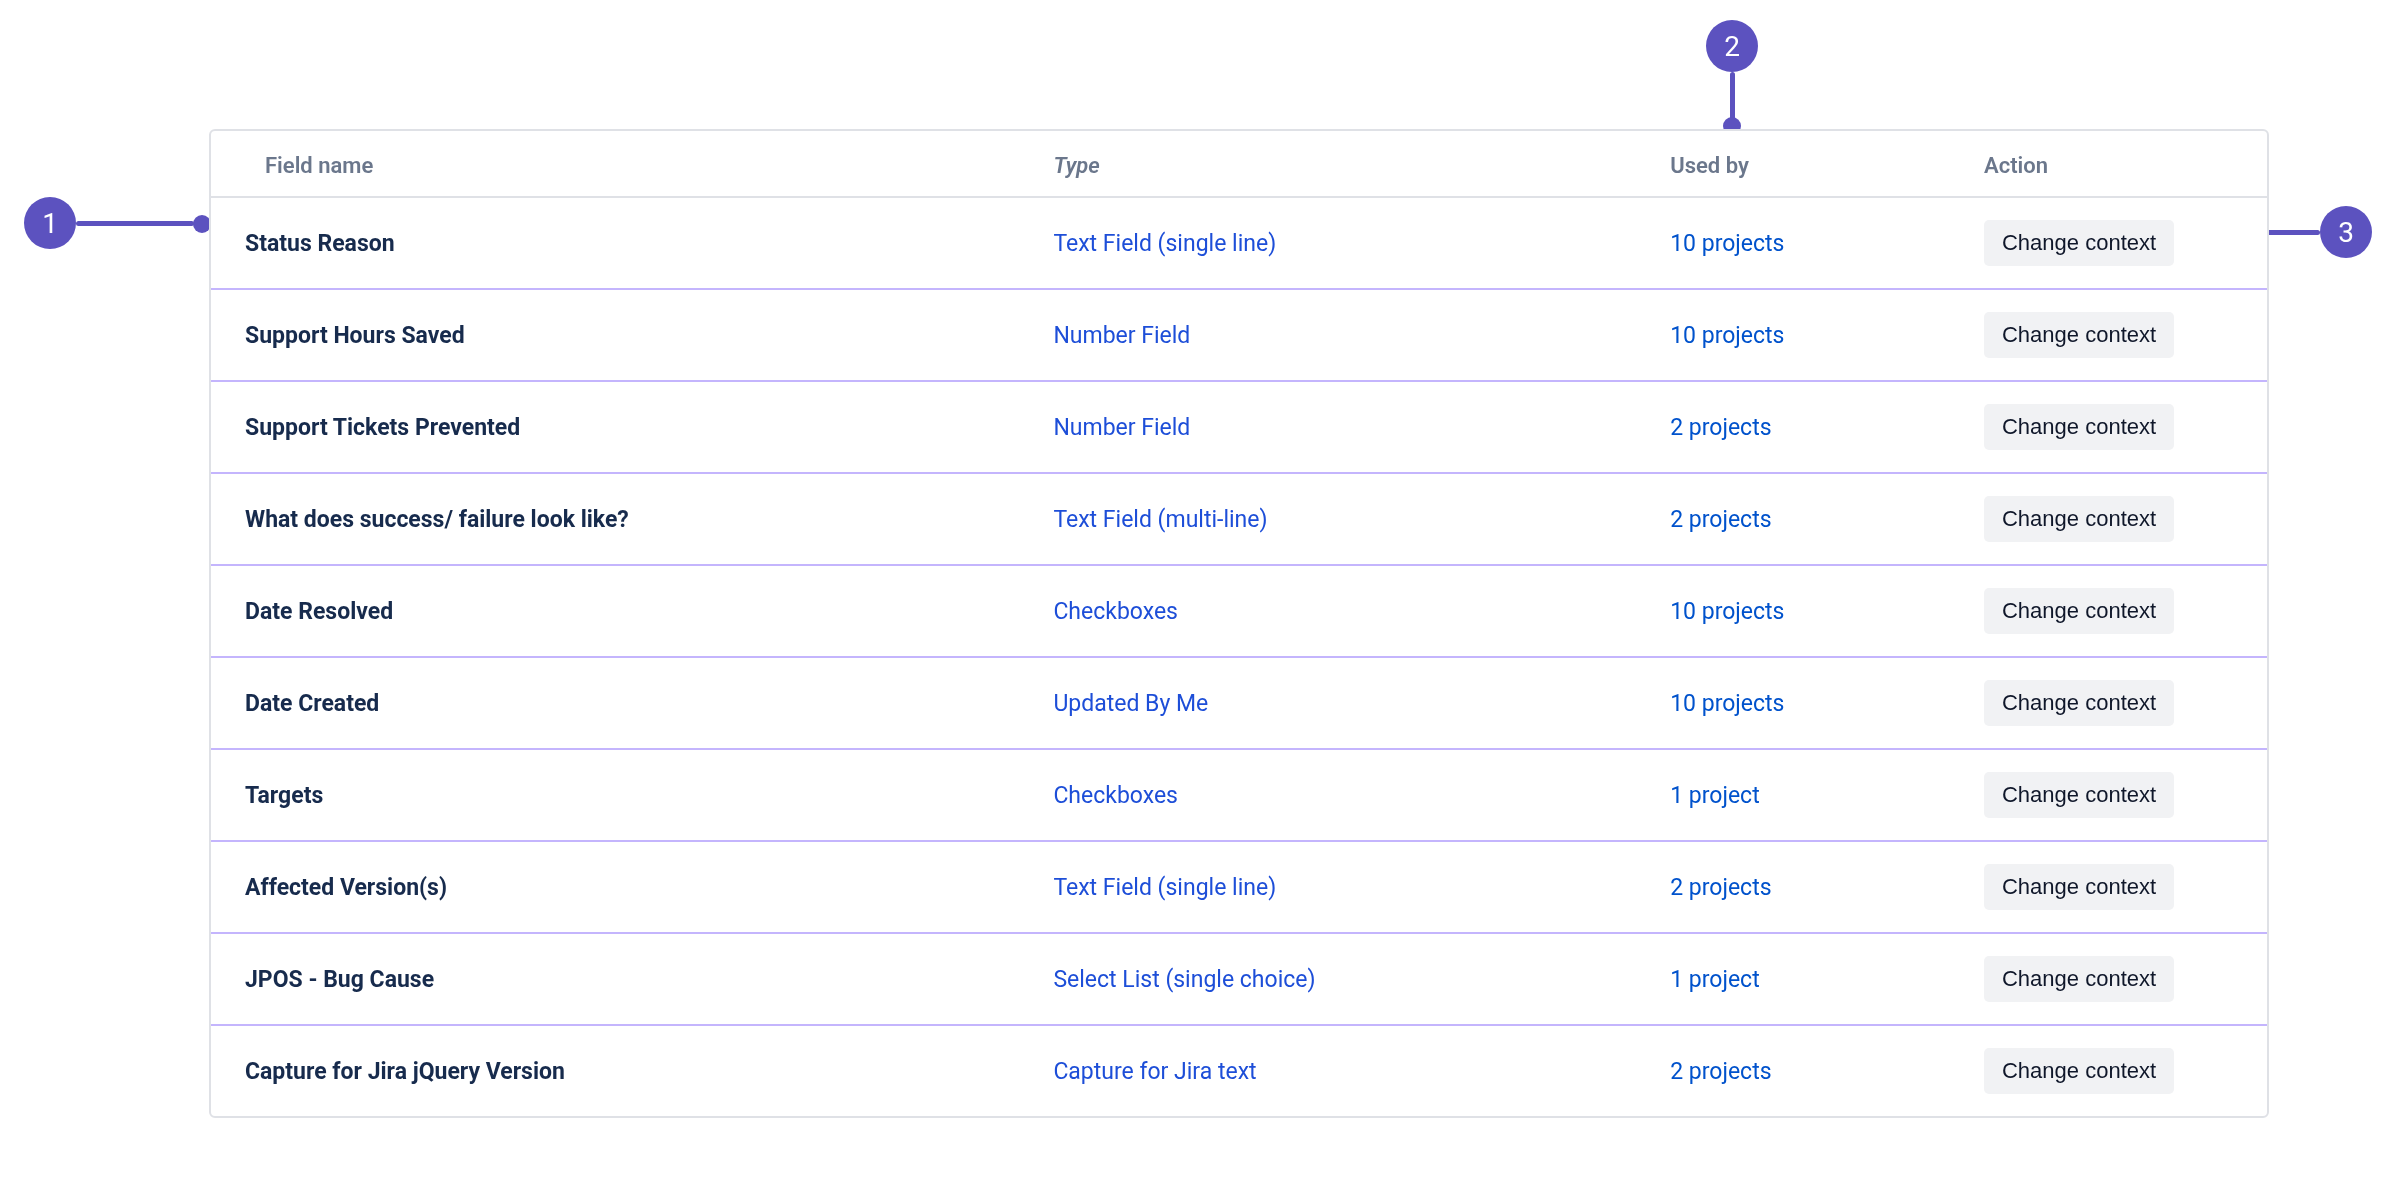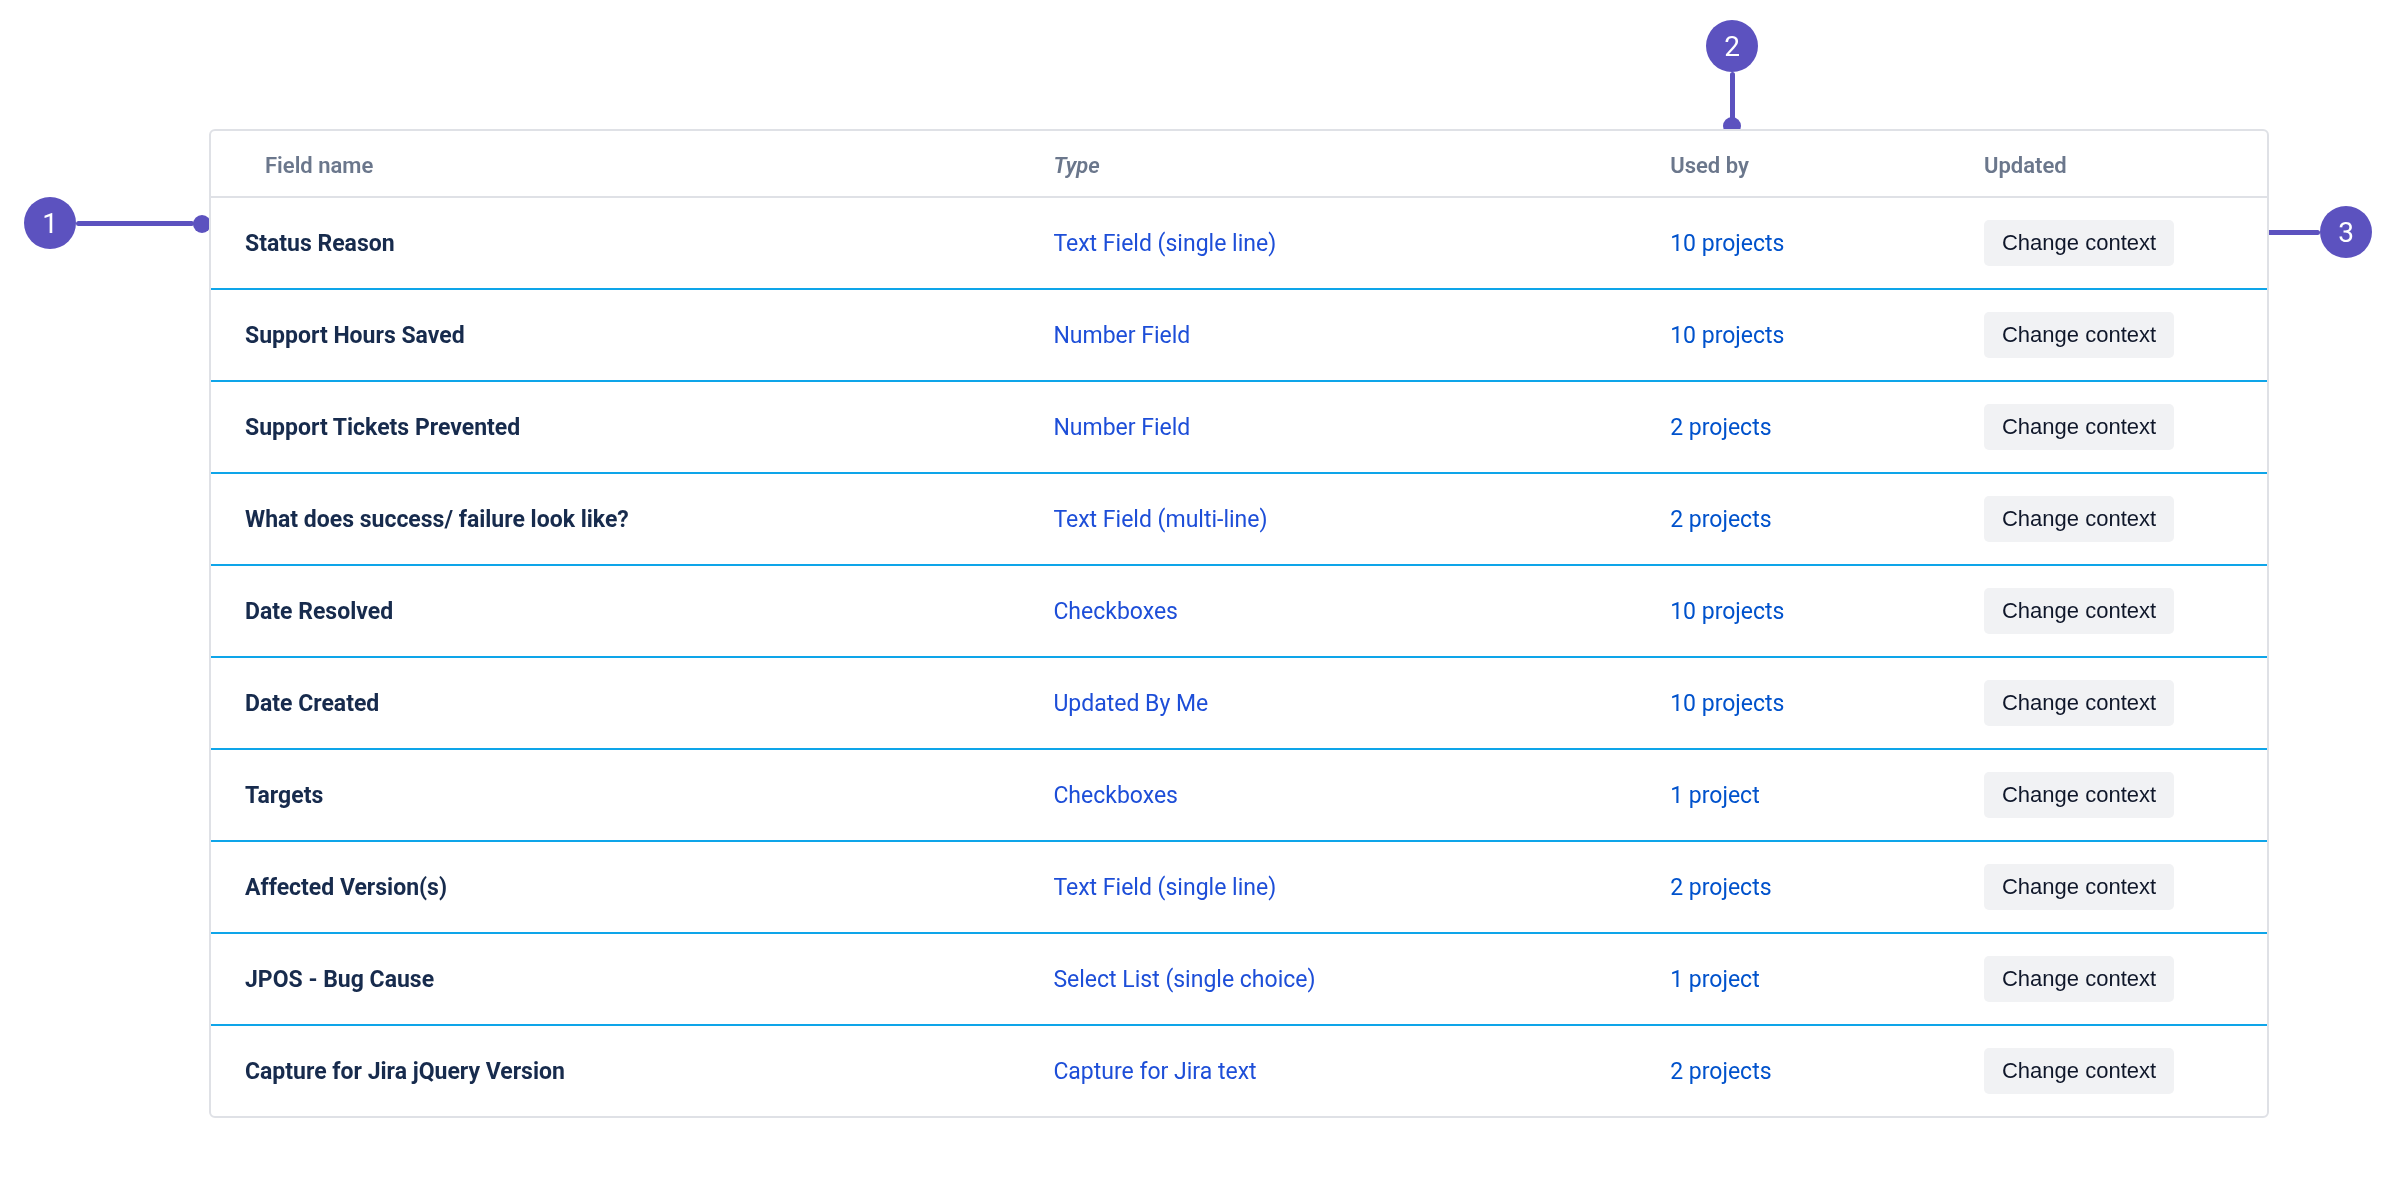--- a/index.html
+++ b/index.html
@@ -26,21 +26,21 @@
   thead th {
     text-align: left;
     font-weight: 600;
     font-size: 22px;
     color: #6b778c;
     padding: 22px 20px 18px 20px;
     border-bottom: 2px solid #dfe1e6;
   }
   tbody td {
     padding: 22px 20px;
-    border-bottom: 2px solid #0ea5e9;
+    border-bottom: 2px solid #c4b5fd;
     font-size: 23px;
     color: #172b4d;
     vertical-align: middle;
   }
   tbody tr:last-child td { border-bottom: none; }
   .col-name { font-weight: 700; color: #172b4d; width: 760px; padding-left: 34px;}
   thead .col-name-h { width: 760px; padding-left: 54px;}
   .col-type { color: #1d4ed8; width: 570px; }
   thead .col-type-h { width: 570px; font-style: italic; }
   .col-used { width: 290px; }
@@ -111,21 +111,21 @@
 <div class="annot-line-h" style="left:2224px; top:230px; width:96px;"></div>
 <div class="annot-dot" style="left:2210px; top:224px;"></div>
 
 <div class="panel">
   <table>
     <thead>
       <tr>
         <th class="col-name-h">Field name</th>
         <th class="col-type-h">Type</th>
         <th>Used by</th>
-        <th>Updated</th>
+        <th>Action</th>
       </tr>
     </thead>
     <tbody id="tbody">
     <tr>
           <td class="col-name">Status Reason</td>
           <td class="col-type">Text Field (single line)</td>
           <td class="col-used"><span class="link">10 projects</span></td>
           <td class="col-action"><button class="btn">Change context</button></td>
         </tr>
         <tr>

